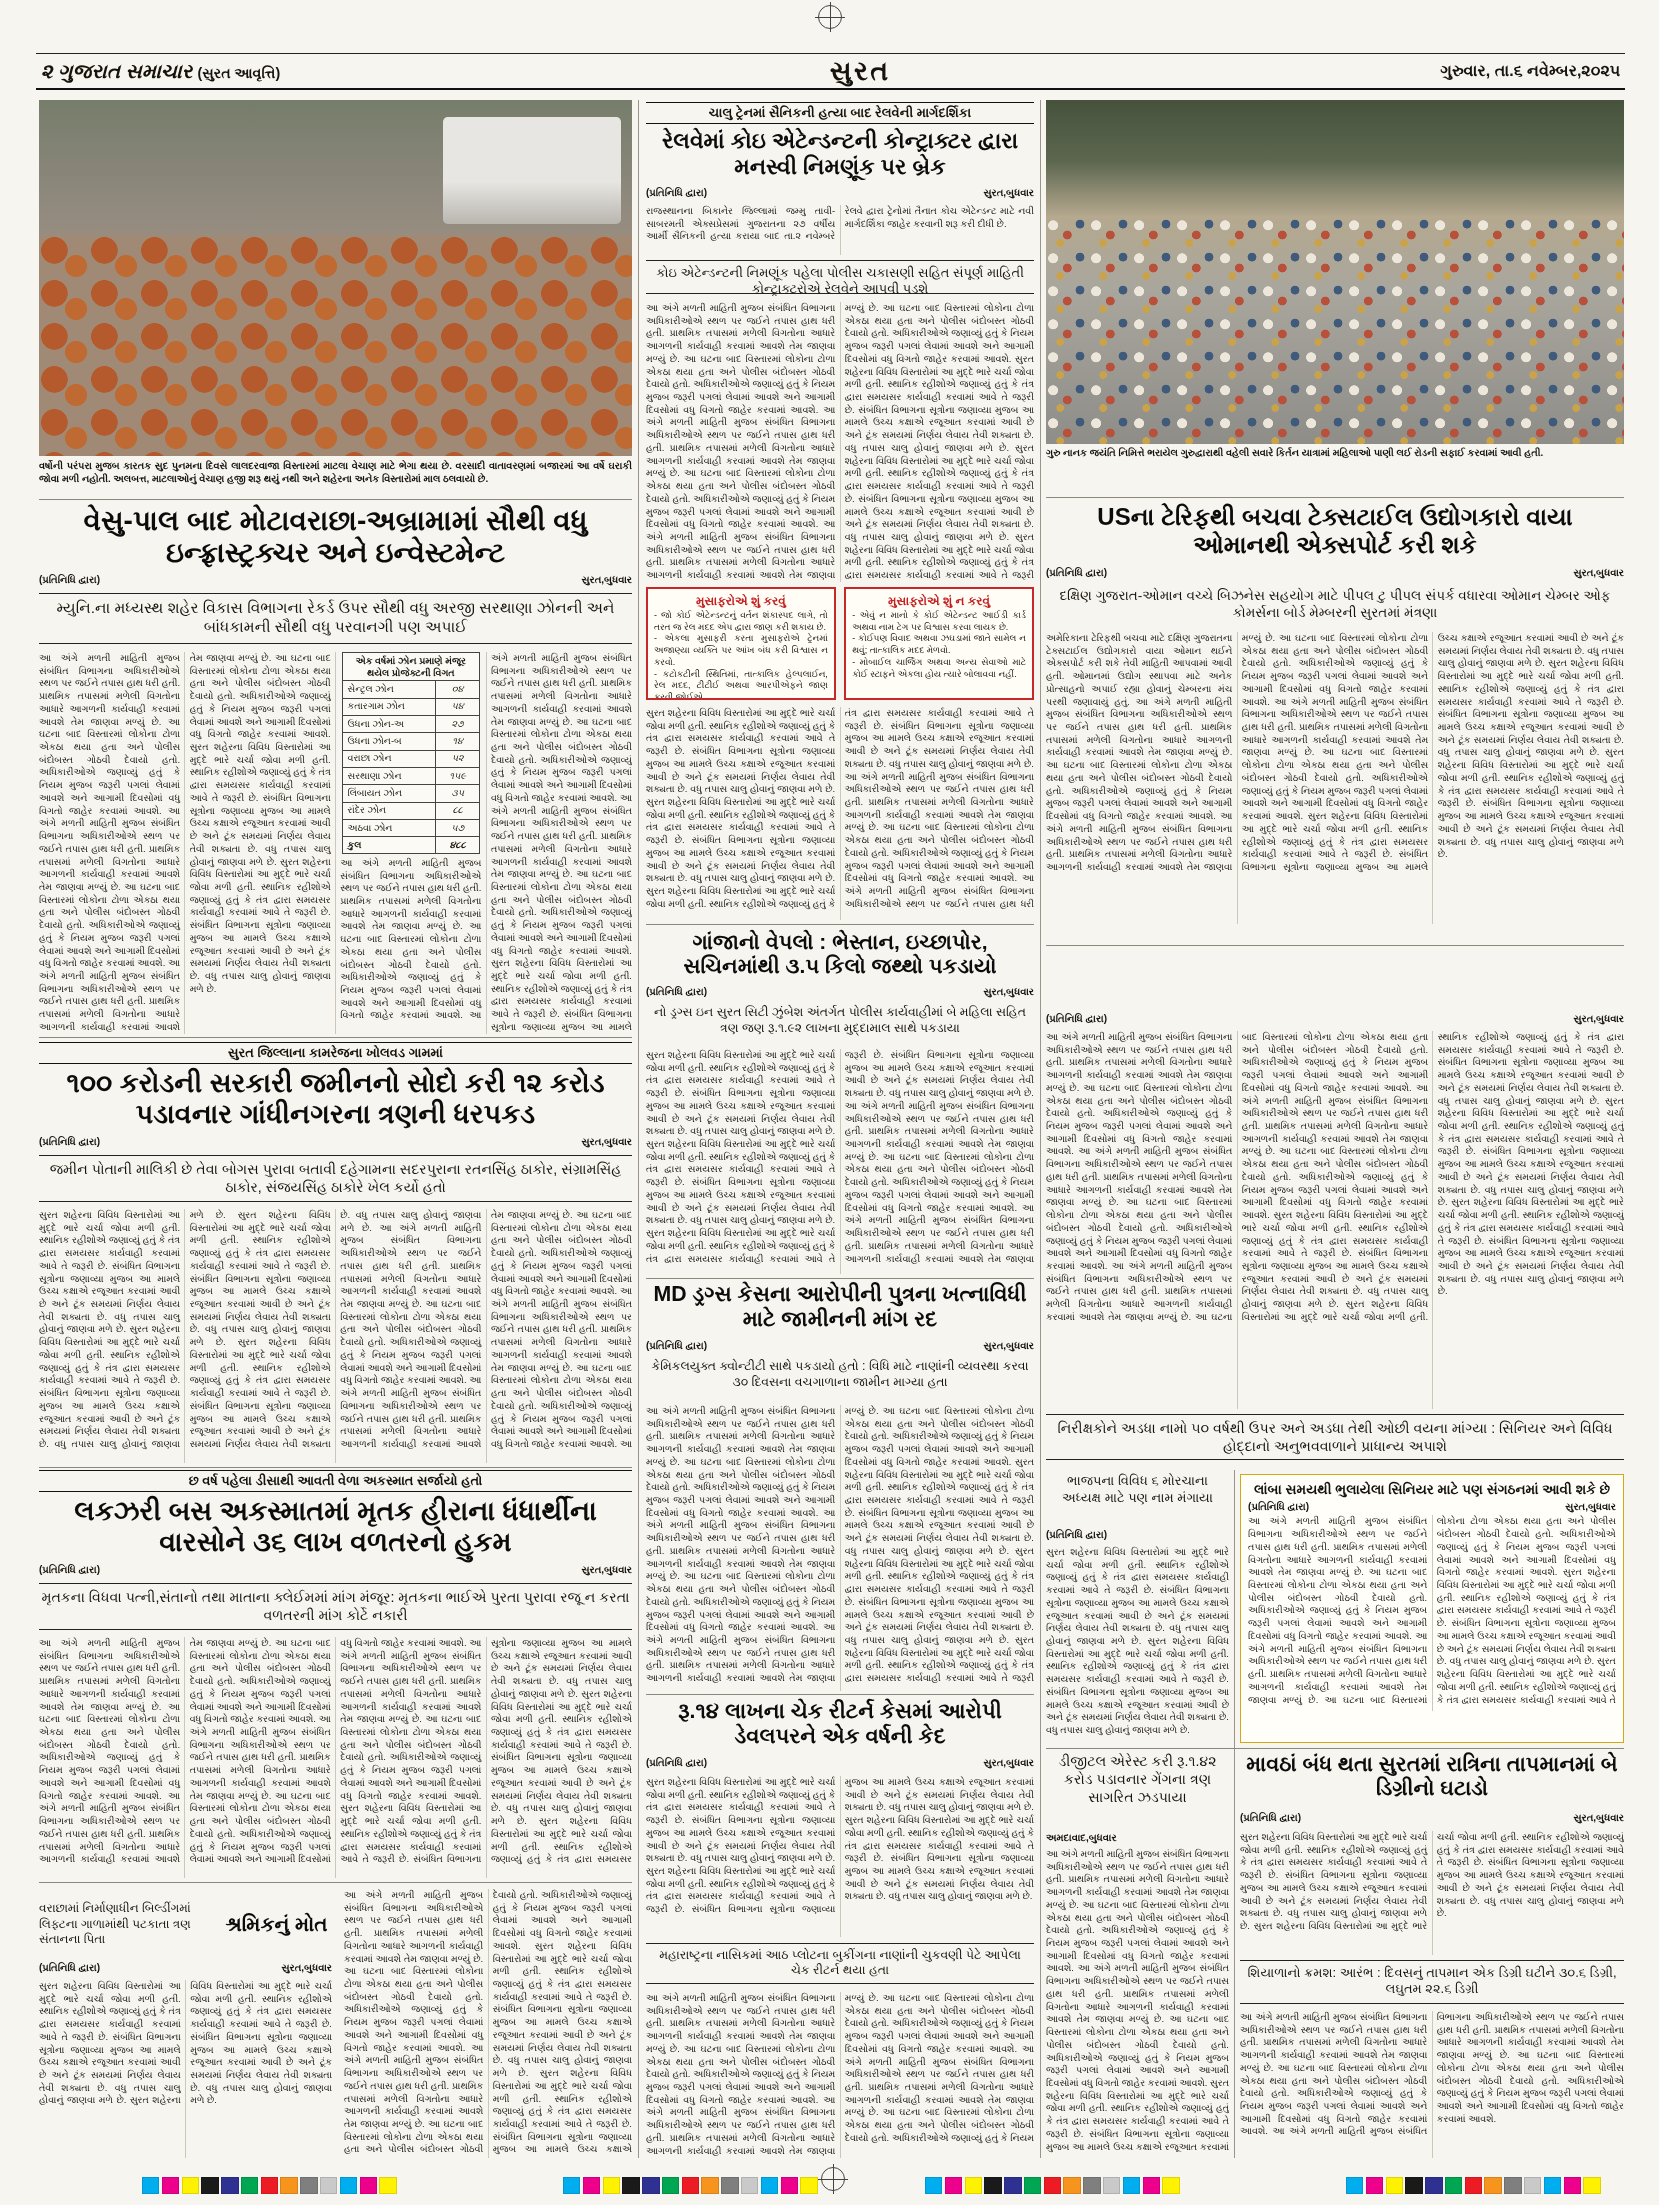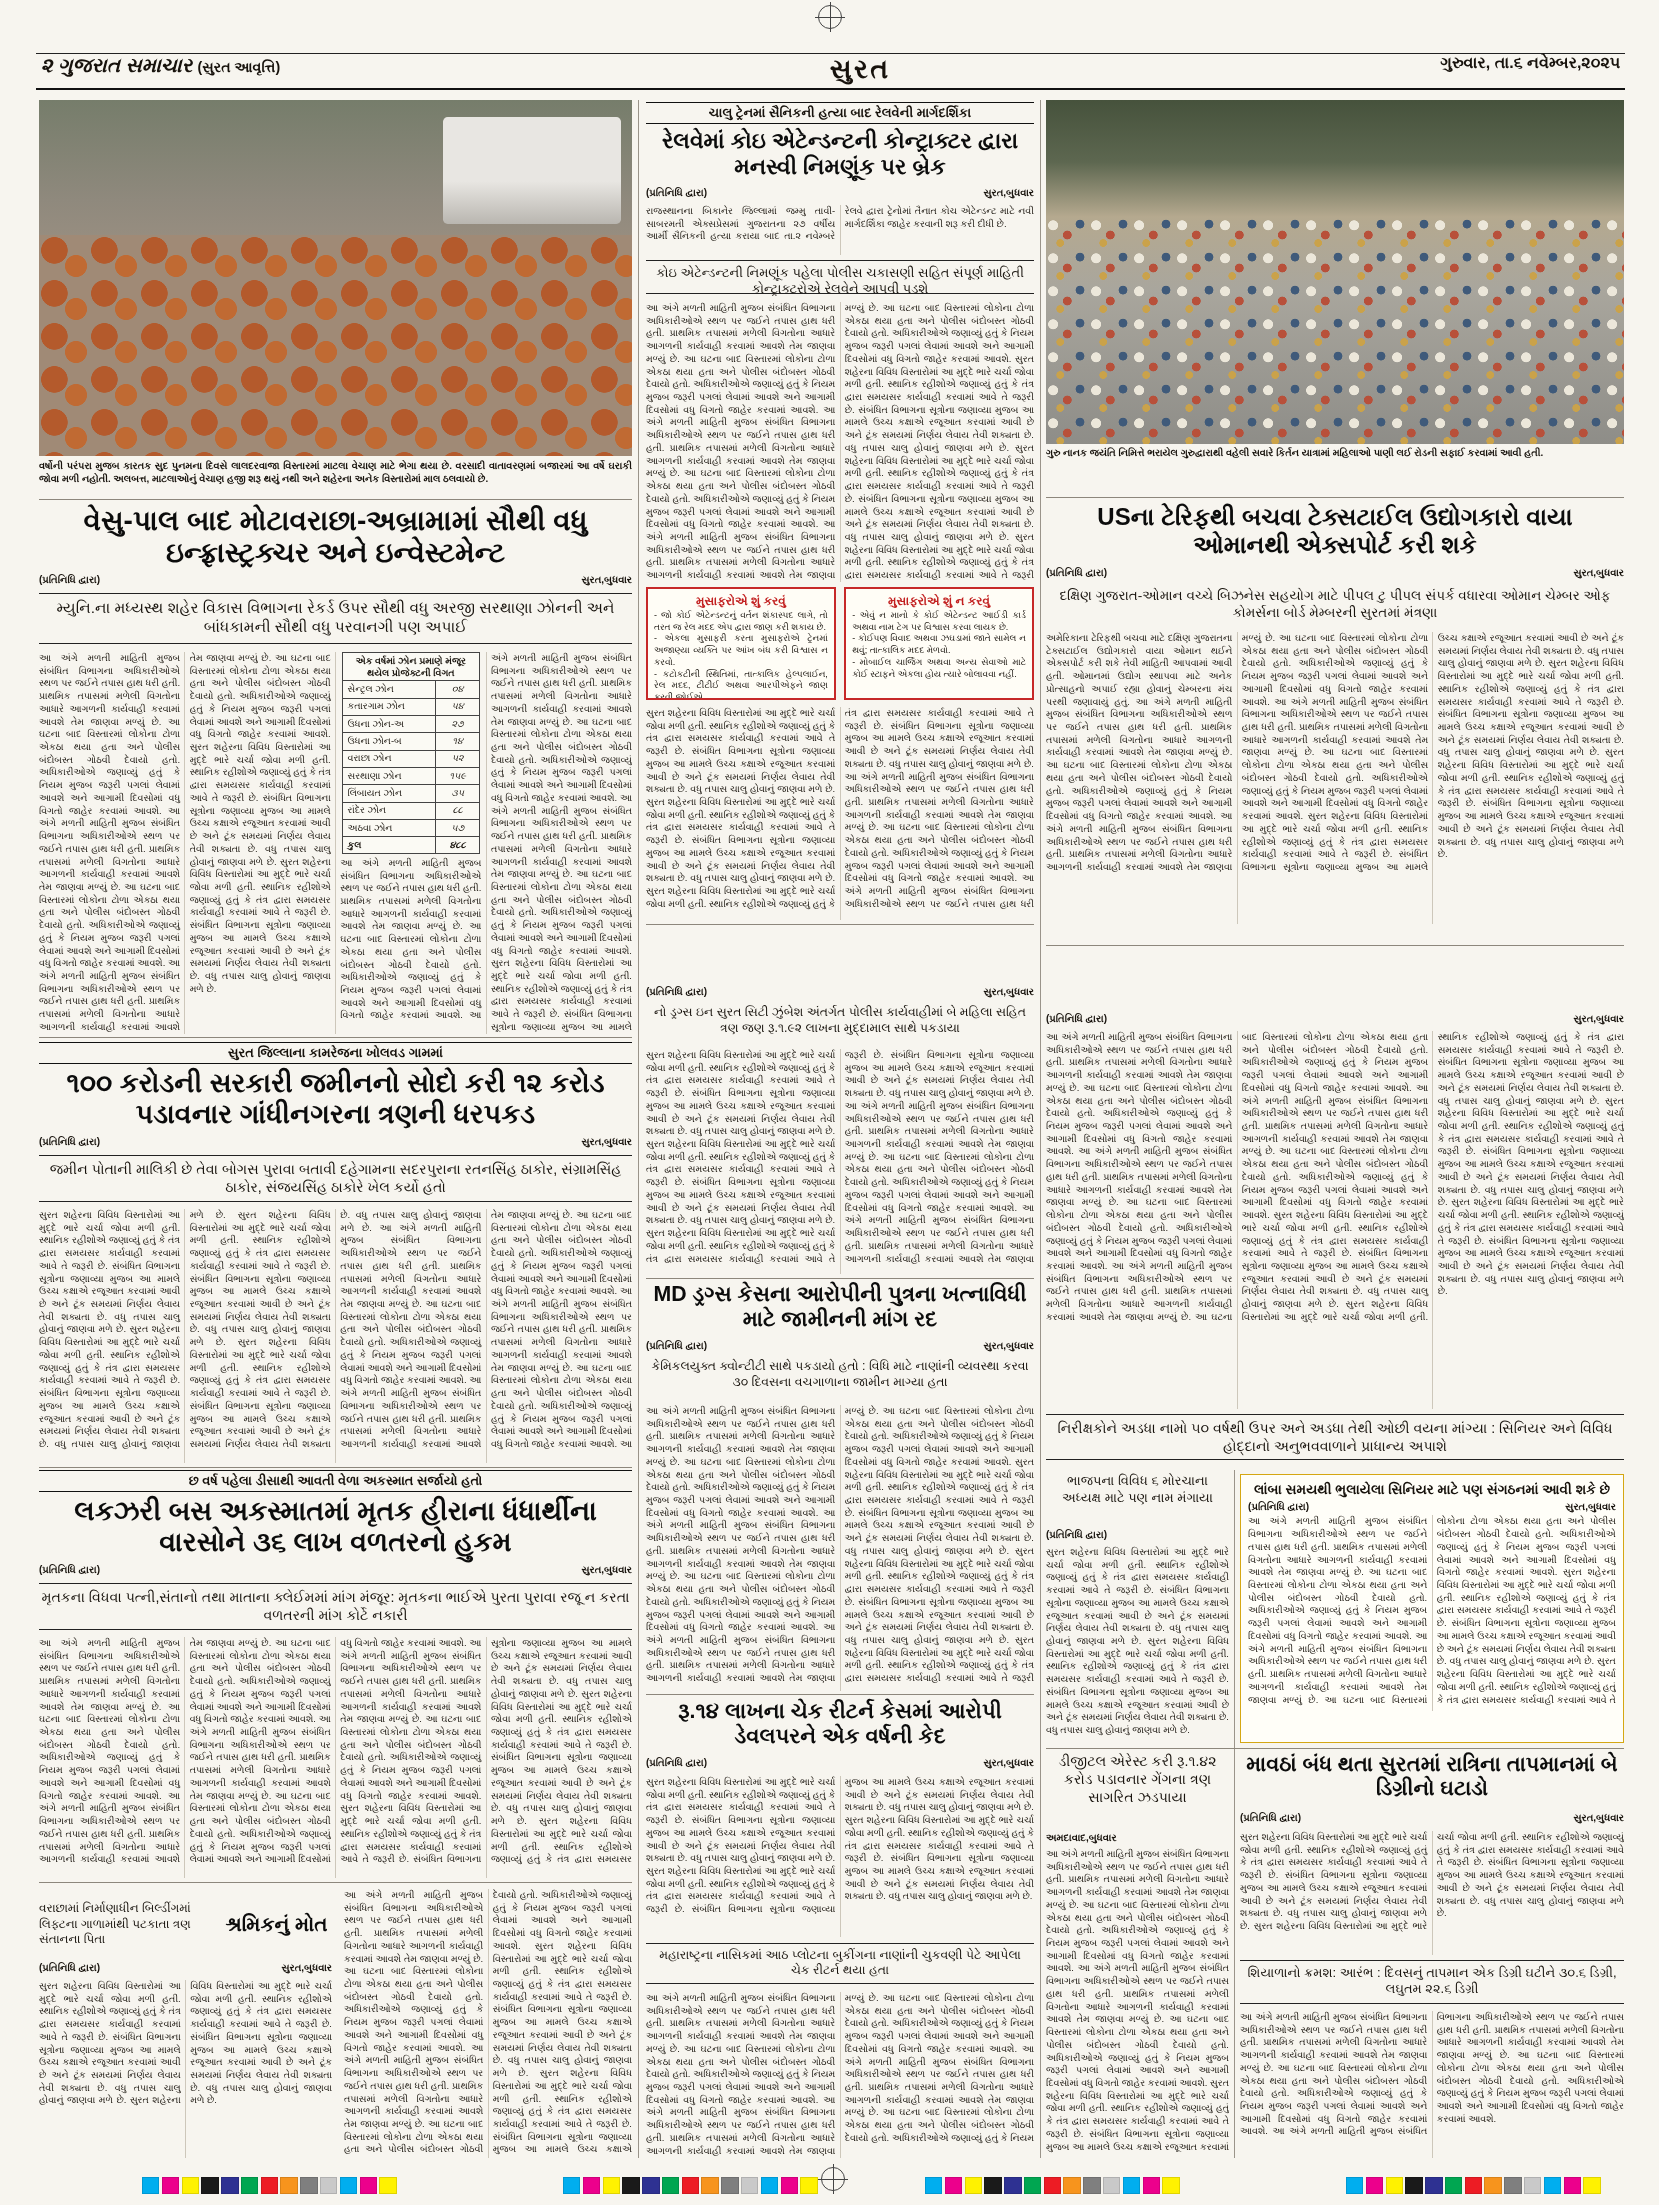--- a/index.html
+++ b/index.html
@@ -2,21 +2,21 @@
 <html lang="gu" style="font-size:9.5px"><head>
 <meta charset="utf-8">
 <style>
   html,body{margin:0;padding:0;}
   body{background:#e8e6e0;font-family:"Liberation Sans","DejaVu Sans",sans-serif;}
   #page{position:relative;width:1660px;height:2205px;background:#f7f5ef;margin:0 auto;overflow:hidden;color:#17120c;}
   .abs{position:absolute;}
   .vr{position:absolute;width:0.6px;background:#9a948a;}
   .hrx{position:absolute;height:1.2px;background:#8d877c;}
   
-  .hdr{position:absolute;left:36px;top:53px;width:1589px;height:37px;border-top:0.6px solid #222;border-bottom:2.4px solid #111;display:flex;justify-content:space-between;padding:0 4.7px;box-sizing:border-box;}
+  .hdr{position:absolute;left:36px;top:53px;width:1589px;height:37px;border-top:0.6px solid #222;border-bottom:2.4px solid #111;display:flex;align-items:center;justify-content:space-between;padding:0 4.7px;box-sizing:border-box;}
   .hdr .left{font-weight:800;font-size:20px;font-style:italic;}
   .hdr .left .ed{font-size:14.2px;font-style:normal;font-weight:700;}
   .hdr .center{font-weight:800;font-size:27px;letter-spacing:2.4px;}
   .hdr .right{font-weight:800;font-size:16px;}
   
   .hl{font-weight:800;text-align:center;line-height:1.16;color:#0c0c0c;}
   .kicker{font-weight:800;text-align:center;border-top:1.2px solid #111;border-bottom:1.2px solid #111;padding:1.8px 0;font-size:13px;}
   .bylinerow{display:flex;justify-content:space-between;font-weight:700;font-size:10px;align-items:center;}
   .subhead{font-weight:400;text-align:center;line-height:1.28;}
   .ruled{border-top:1.2px solid #222;border-bottom:1.2px solid #222;padding:3.6px 2.4px;}
@@ -193,20 +193,21 @@
             <td>કુલ</td>
             <td>૪૮૮</td>
           </tr>
       </tbody>
     </table>
     <span>આ અંગે મળતી માહિતી મુજબ સંબંધિત વિભાગના અધિકારીઓએ સ્થળ પર જઈને તપાસ હાથ ધરી હતી. પ્રાથમિક તપાસમાં મળેલી વિગતોના આધારે આગળની કાર્યવાહી કરવામાં આવશે તેમ જાણવા મળ્યું છે. આ ઘટના બાદ વિસ્તારમાં લોકોના ટોળા એકઠા થયા હતા અને પોલીસ બંદોબસ્ત ગોઠવી દેવાયો હતો. અધિકારીઓએ જણાવ્યું હતું કે નિયમ મુજબ જરૂરી પગલાં લેવામાં આવશે અને આગામી દિવસોમાં વધુ વિગતો જાહેર કરવામાં આવશે. આ અંગે મળતી માહિતી મુજબ સંબંધિત વિભાગના અધિકારીઓએ સ્થળ પર જઈને તપાસ હાથ ધરી હતી. પ્રાથમિક તપાસમાં મળેલી વિગતોના આધારે આગળની કાર્યવાહી કરવામાં આવશે તેમ જાણવા મળ્યું છે. આ ઘટના બાદ વિસ્તારમાં લોકોના ટોળા એકઠા થયા હતા અને પોલીસ બંદોબસ્ત ગોઠવી દેવાયો હતો. અધિકારીઓએ જણાવ્યું હતું કે નિયમ મુજબ જરૂરી પગલાં લેવામાં આવશે અને આગામી દિવસોમાં વધુ વિગતો જાહેર કરવામાં આવશે. આ અંગે મળતી માહિતી મુજબ સંબંધિત વિભાગના અધિકારીઓએ સ્થળ પર જઈને તપાસ હાથ ધરી હતી. પ્રાથમિક તપાસમાં મળેલી વિગતોના આધારે આગળની કાર્યવાહી કરવામાં આવશે તેમ જાણવા મળ્યું છે. આ ઘટના બાદ વિસ્તારમાં લોકોના ટોળા એકઠા થયા હતા અને પોલીસ બંદોબસ્ત ગોઠવી દેવાયો હતો. અધિકારીઓએ જણાવ્યું હતું કે નિયમ મુજબ જરૂરી પગલાં લેવામાં આવશે અને આગામી દિવસોમાં વધુ વિગતો જાહેર કરવામાં આવશે.</span>
     <span>સુરત શહેરના વિવિધ વિસ્તારોમાં આ મુદ્દે ભારે ચર્ચા જોવા મળી હતી. સ્થાનિક રહીશોએ જણાવ્યું હતું કે તંત્ર દ્વારા સમયસર કાર્યવાહી કરવામાં આવે તે જરૂરી છે. સંબંધિત વિભાગના સૂત્રોના જણાવ્યા મુજબ આ મામલે ઉચ્ચ કક્ષાએ રજૂઆત કરવામાં આવી છે અને ટૂંક સમયમાં નિર્ણય લેવાય તેવી શક્યતા છે. વધુ તપાસ ચાલુ હોવાનું જાણવા મળે છે. સુરત શહેરના વિવિધ વિસ્તારોમાં આ મુદ્દે ભારે ચર્ચા જોવા મળી હતી. સ્થાનિક રહીશોએ જણાવ્યું હતું કે તંત્ર દ્વારા સમયસર કાર્યવાહી કરવામાં આવે તે જરૂરી છે. સંબંધિત વિભાગના સૂત્રોના જણાવ્યા મુજબ આ મામલે ઉચ્ચ કક્ષાએ રજૂઆત કરવામાં આવી છે અને ટૂંક સમયમાં નિર્ણય લેવાય તેવી શક્યતા છે. વધુ તપાસ ચાલુ હોવાનું જાણવા મળે છે. સુરત શહેરના વિવિધ વિસ્તારોમાં આ મુદ્દે ભારે ચર્ચા જોવા મળી હતી. સ્થાનિક રહીશોએ જણાવ્યું હતું કે તંત્ર દ્વારા સમયસર કાર્યવાહી કરવામાં આવે તે જરૂરી છે. સંબંધિત વિભાગના સૂત્રોના જણાવ્યા મુજબ આ મામલે ઉચ્ચ કક્ષાએ રજૂઆત કરવામાં આવી છે અને ટૂંક સમયમાં નિર્ણય લેવાય તેવી શક્યતા છે. વધુ તપાસ ચાલુ હોવાનું જાણવા મળે છે.</span>
   </div>
   <div class="hrx" style="left:39px;top:1037px;width:593px;"></div>
 
+  <div class="hl abs" style="left:646px;top:930px;width:388px;height:55px;font-size:21px;">ગાંજાનો વેપલો : ભેસ્તાન, ઇચ્છાપોર, સચિનમાંથી ૩.૫ કિલો જથ્થો પકડાયો</div>
   <div class="bylinerow abs" style="left:646px;top:986px;width:388px;">
     <span>(પ્રતિનિધિ દ્વારા)</span>
     <span>સુરત,બુધવાર</span>
   </div>
   <div class="subhead abs" style="left:646px;top:1005px;width:388px;height:39px;font-size:12.4px;">નો ડ્રગ્સ ઇન સુરત સિટી ઝુંબેશ અંતર્ગત પોલીસ કાર્યવાહીમાં બે મહિલા સહિત ત્રણ જણ રૂ.૧.૯૨ લાખના મુદ્દામાલ સાથે પકડાયા</div>
   <div class="body cols2 abs" style="left:646px;top:1049px;width:388px;height:225px;">
     <span>સુરત શહેરના વિવિધ વિસ્તારોમાં આ મુદ્દે ભારે ચર્ચા જોવા મળી હતી. સ્થાનિક રહીશોએ જણાવ્યું હતું કે તંત્ર દ્વારા સમયસર કાર્યવાહી કરવામાં આવે તે જરૂરી છે. સંબંધિત વિભાગના સૂત્રોના જણાવ્યા મુજબ આ મામલે ઉચ્ચ કક્ષાએ રજૂઆત કરવામાં આવી છે અને ટૂંક સમયમાં નિર્ણય લેવાય તેવી શક્યતા છે. વધુ તપાસ ચાલુ હોવાનું જાણવા મળે છે. સુરત શહેરના વિવિધ વિસ્તારોમાં આ મુદ્દે ભારે ચર્ચા જોવા મળી હતી. સ્થાનિક રહીશોએ જણાવ્યું હતું કે તંત્ર દ્વારા સમયસર કાર્યવાહી કરવામાં આવે તે જરૂરી છે. સંબંધિત વિભાગના સૂત્રોના જણાવ્યા મુજબ આ મામલે ઉચ્ચ કક્ષાએ રજૂઆત કરવામાં આવી છે અને ટૂંક સમયમાં નિર્ણય લેવાય તેવી શક્યતા છે. વધુ તપાસ ચાલુ હોવાનું જાણવા મળે છે. સુરત શહેરના વિવિધ વિસ્તારોમાં આ મુદ્દે ભારે ચર્ચા જોવા મળી હતી. સ્થાનિક રહીશોએ જણાવ્યું હતું કે તંત્ર દ્વારા સમયસર કાર્યવાહી કરવામાં આવે તે જરૂરી છે. સંબંધિત વિભાગના સૂત્રોના જણાવ્યા મુજબ આ મામલે ઉચ્ચ કક્ષાએ રજૂઆત કરવામાં આવી છે અને ટૂંક સમયમાં નિર્ણય લેવાય તેવી શક્યતા છે. વધુ તપાસ ચાલુ હોવાનું જાણવા મળે છે.</span>
     <span>આ અંગે મળતી માહિતી મુજબ સંબંધિત વિભાગના અધિકારીઓએ સ્થળ પર જઈને તપાસ હાથ ધરી હતી. પ્રાથમિક તપાસમાં મળેલી વિગતોના આધારે આગળની કાર્યવાહી કરવામાં આવશે તેમ જાણવા મળ્યું છે. આ ઘટના બાદ વિસ્તારમાં લોકોના ટોળા એકઠા થયા હતા અને પોલીસ બંદોબસ્ત ગોઠવી દેવાયો હતો. અધિકારીઓએ જણાવ્યું હતું કે નિયમ મુજબ જરૂરી પગલાં લેવામાં આવશે અને આગામી દિવસોમાં વધુ વિગતો જાહેર કરવામાં આવશે. આ અંગે મળતી માહિતી મુજબ સંબંધિત વિભાગના અધિકારીઓએ સ્થળ પર જઈને તપાસ હાથ ધરી હતી. પ્રાથમિક તપાસમાં મળેલી વિગતોના આધારે આગળની કાર્યવાહી કરવામાં આવશે તેમ જાણવા મળ્યું છે. આ ઘટના બાદ વિસ્તારમાં લોકોના ટોળા એકઠા થયા હતા અને પોલીસ બંદોબસ્ત ગોઠવી દેવાયો હતો. અધિકારીઓએ જણાવ્યું હતું કે નિયમ મુજબ જરૂરી પગલાં લેવામાં આવશે અને આગામી દિવસોમાં વધુ વિગતો જાહેર કરવામાં આવશે.</span>
   </div>
   <div class="hrx" style="left:646px;top:1278px;width:388px;"></div>

